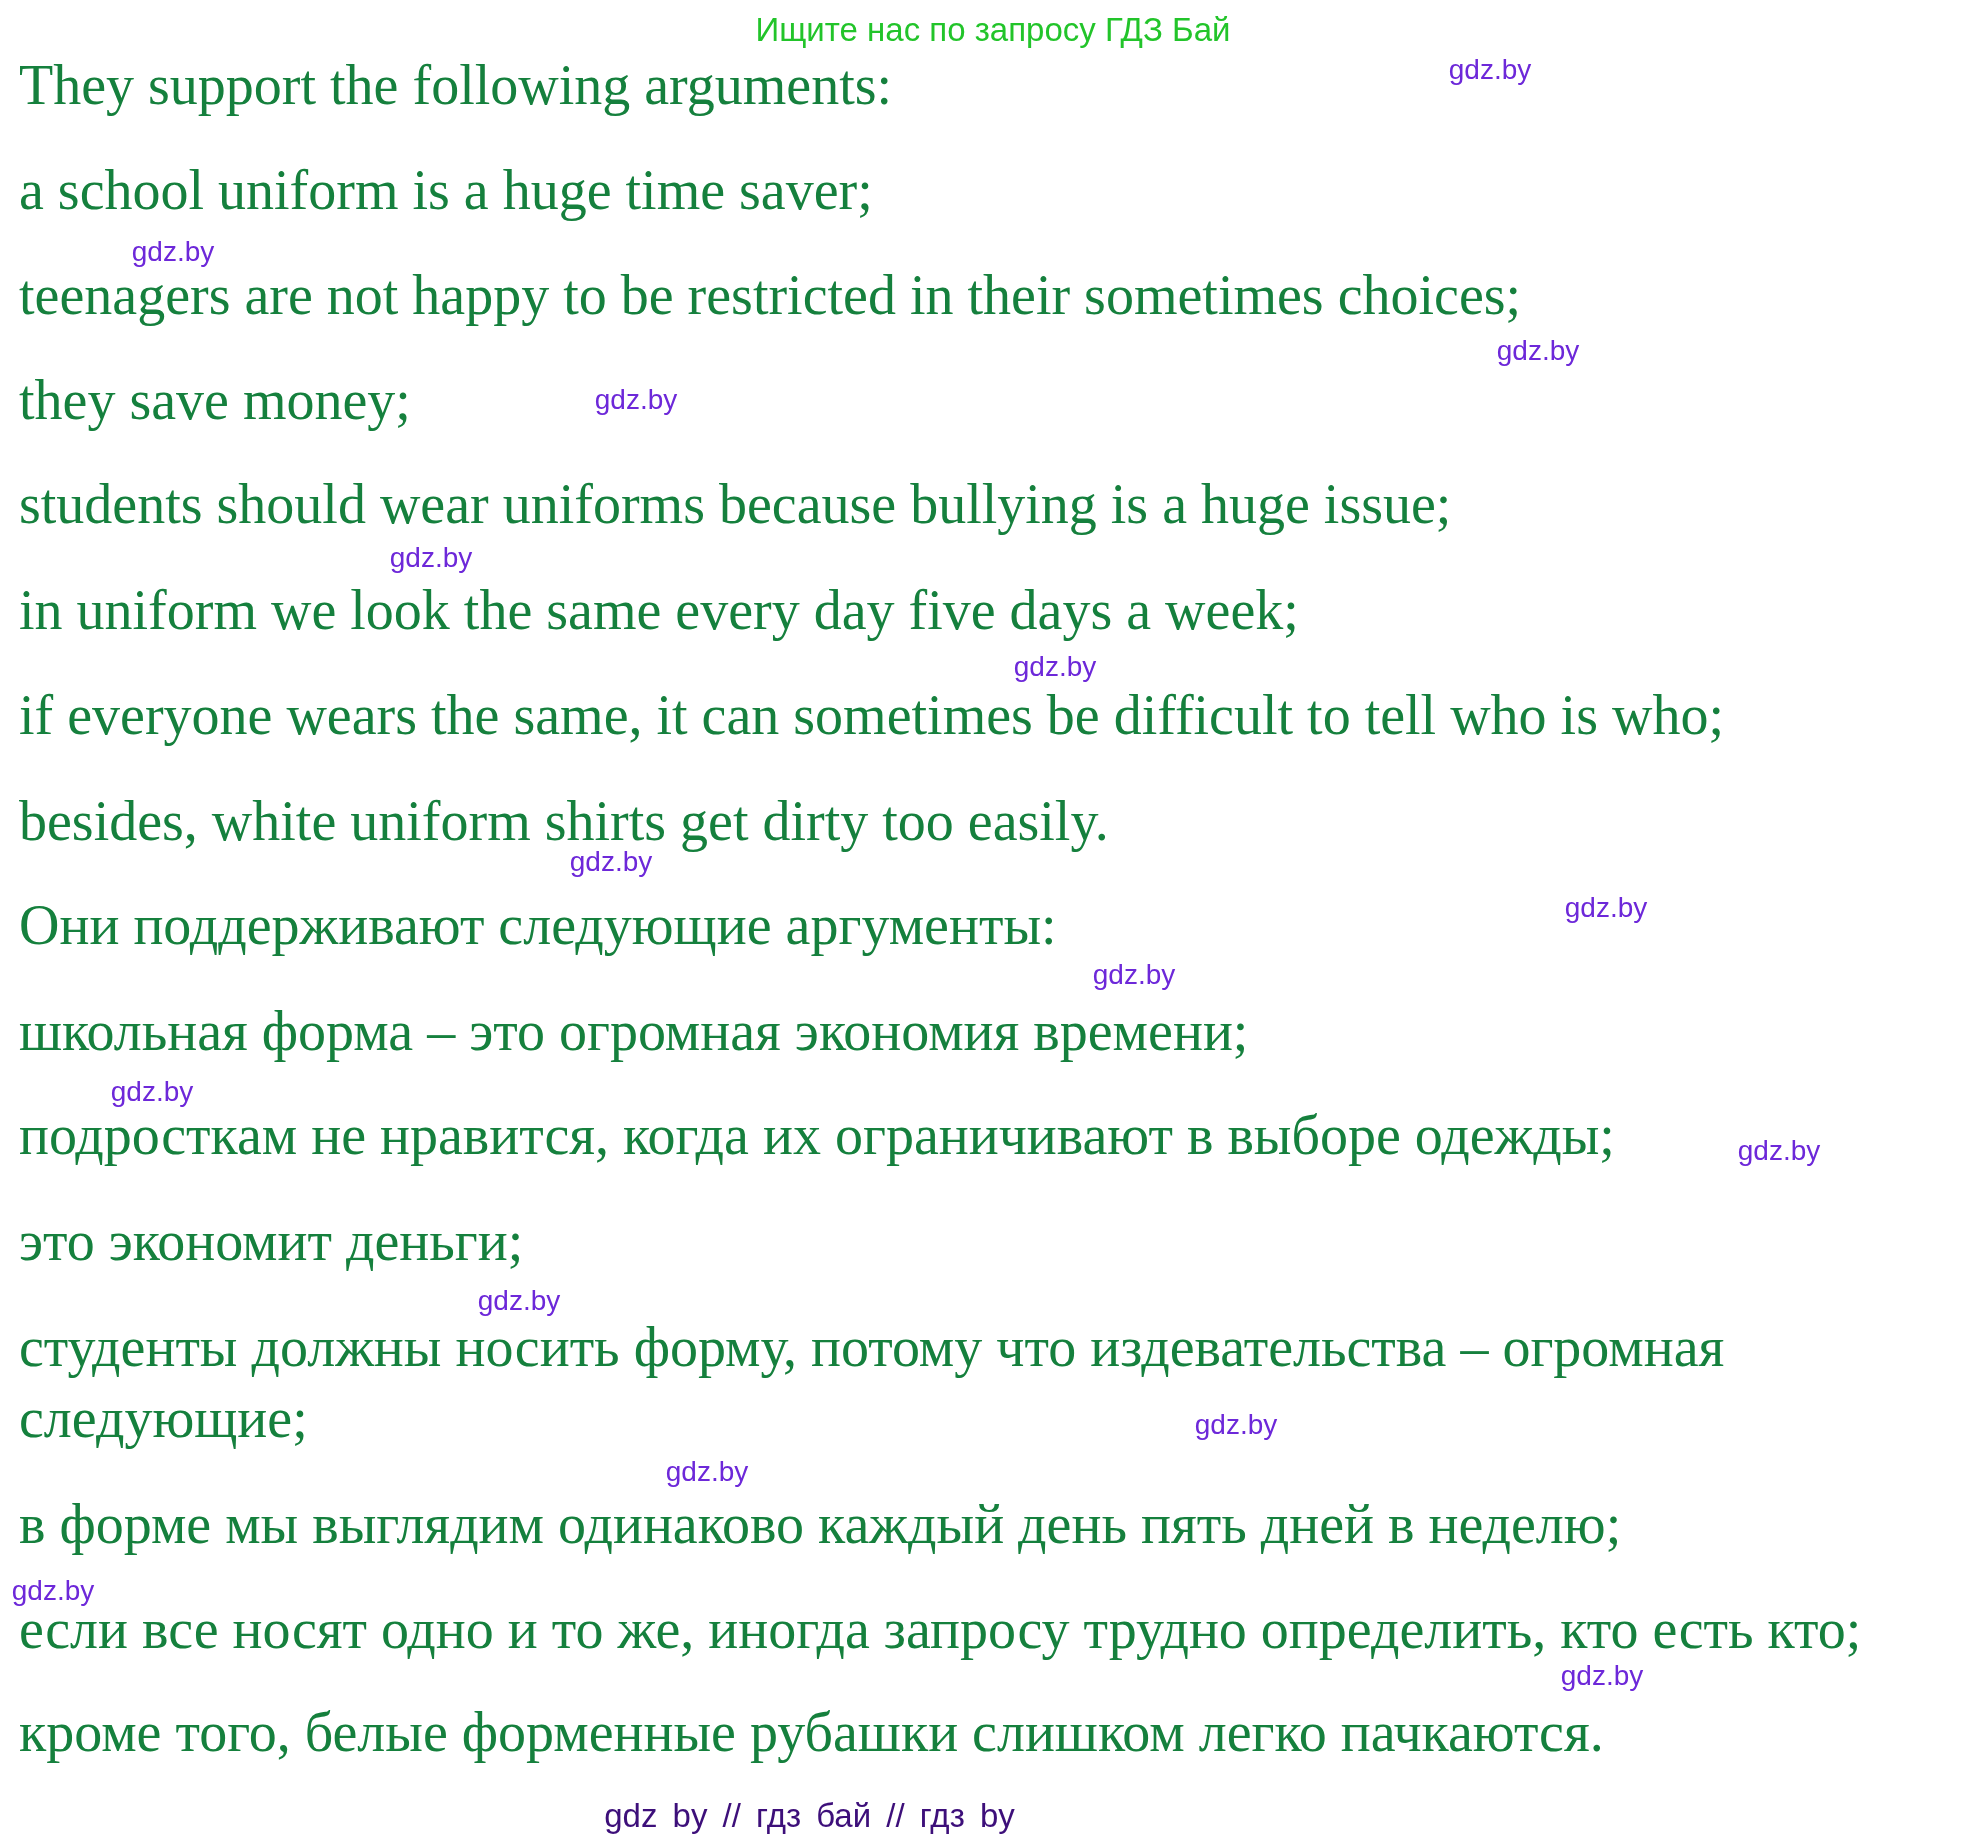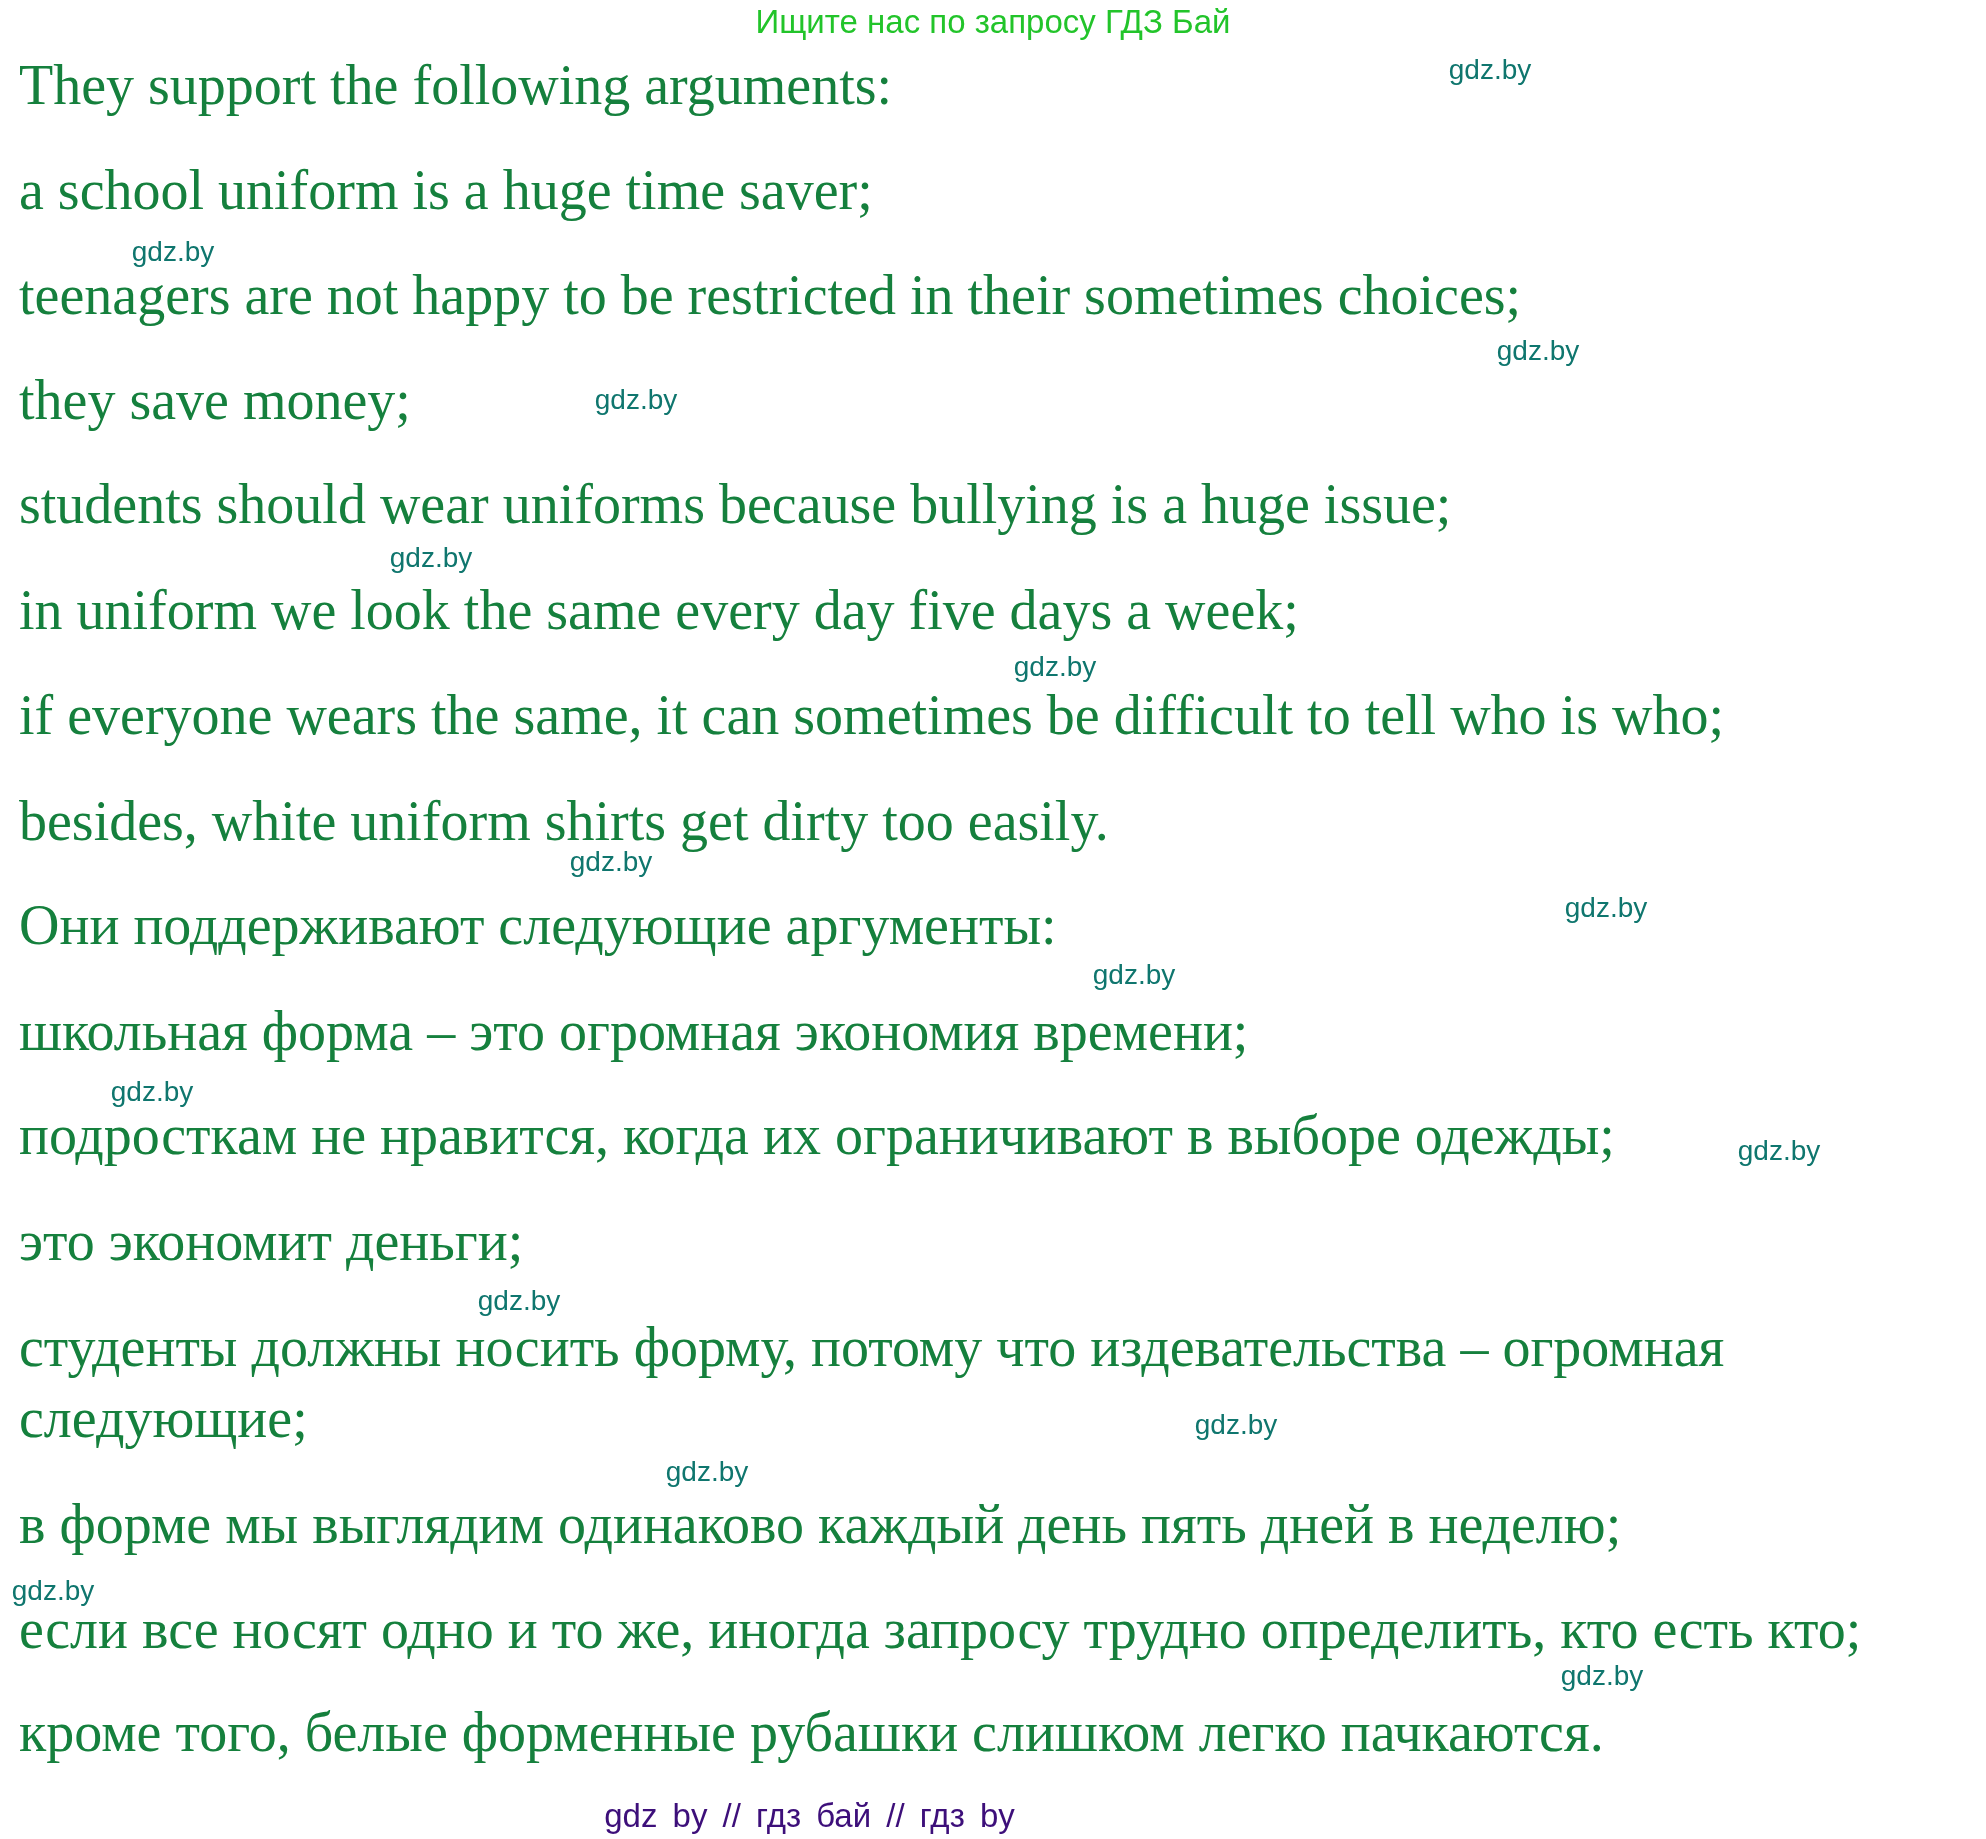--- a/index.html
+++ b/index.html
@@ -1,36 +1,36 @@
 <!DOCTYPE html>
 <html><head>
 <meta charset="utf-8">
 <style>
   html, body { margin: 0; padding: 0; }
   body {
     width: 1986px; height: 1840px; position: relative; overflow: hidden;
     background: #ffffff;
   }
   .header {
-    position: absolute; left: 0; width: 1986px; top: 4px; height: 36px;
+    position: absolute; left: 0; width: 1986px; top: 12px; height: 36px;
     text-align: center; line-height: 36px;
     font-family: "Liberation Sans", "DejaVu Sans", sans-serif;
     font-size: 33px; color: #22c42a;
   }
   .line {
     position: absolute; left: 19px;
     font-family: "Liberation Serif", "DejaVu Serif", serif;
     font-size: 56px; line-height: 64px; color: #15803d;
     white-space: nowrap;
     transform: translateY(-50%);
   }
   .wm {
     position: absolute;
     font-family: "Liberation Sans", "DejaVu Sans", sans-serif;
-    font-size: 28px; line-height: 32px; color: #0f766e;
+    font-size: 28px; line-height: 32px; color: #6d28d9;
     white-space: nowrap;
     transform: translate(-50%, -50%);
   }
   .footer {
     position: absolute; left: 0; width: 1619px; top: 1797px; height: 38px;
     text-align: center; line-height: 38px;
     font-family: "Liberation Sans", "DejaVu Sans", sans-serif;
     font-size: 33px; color: #3d0f7a; word-spacing: 6px;
   }
 </style>

